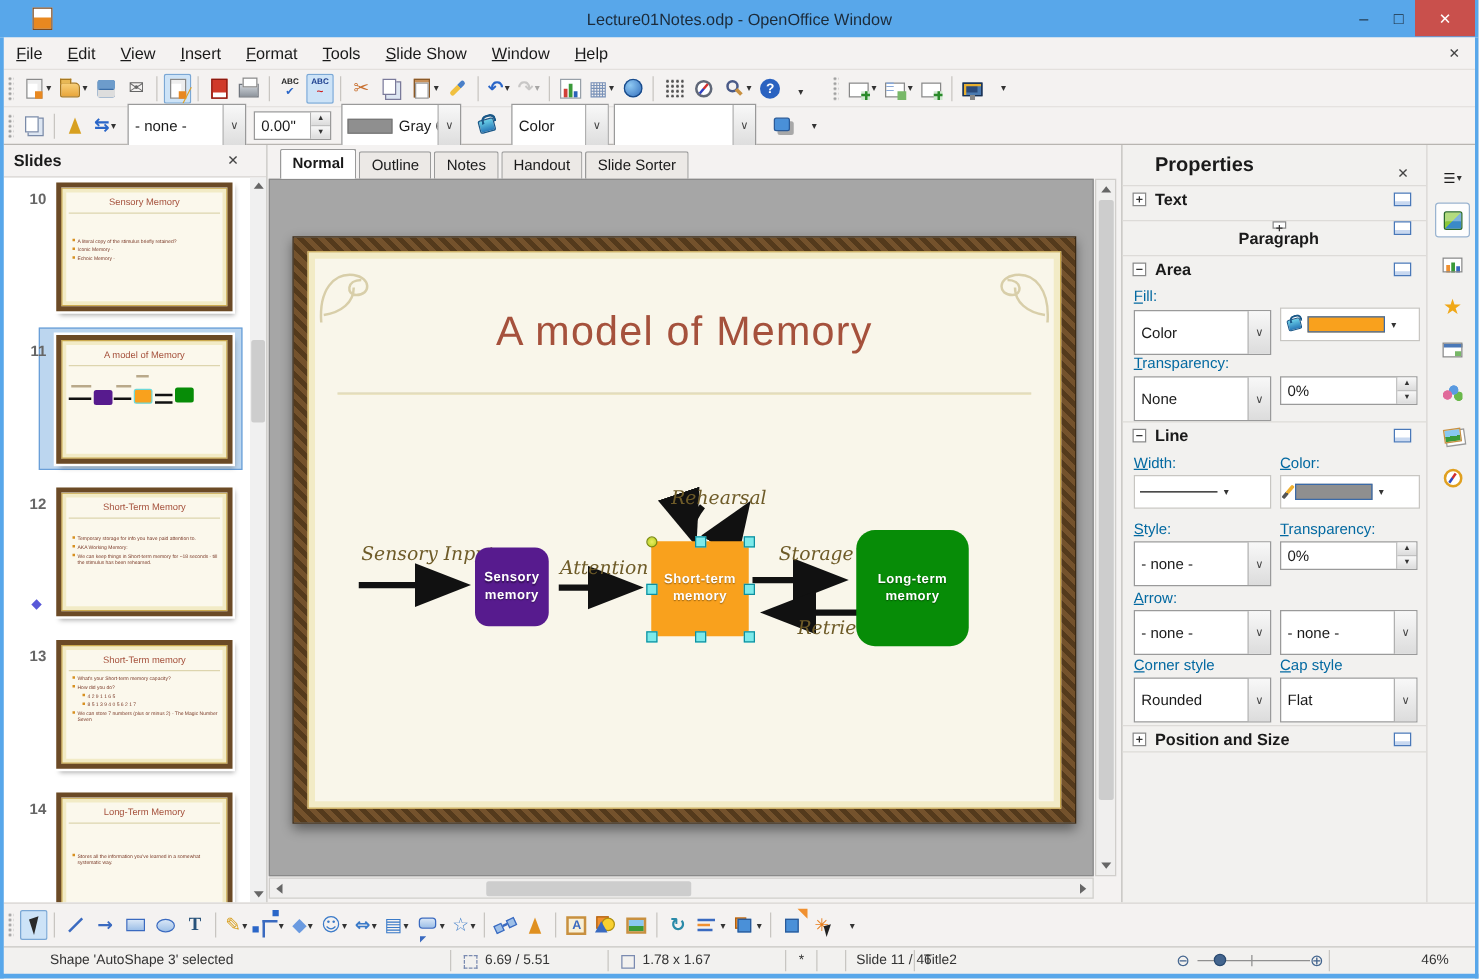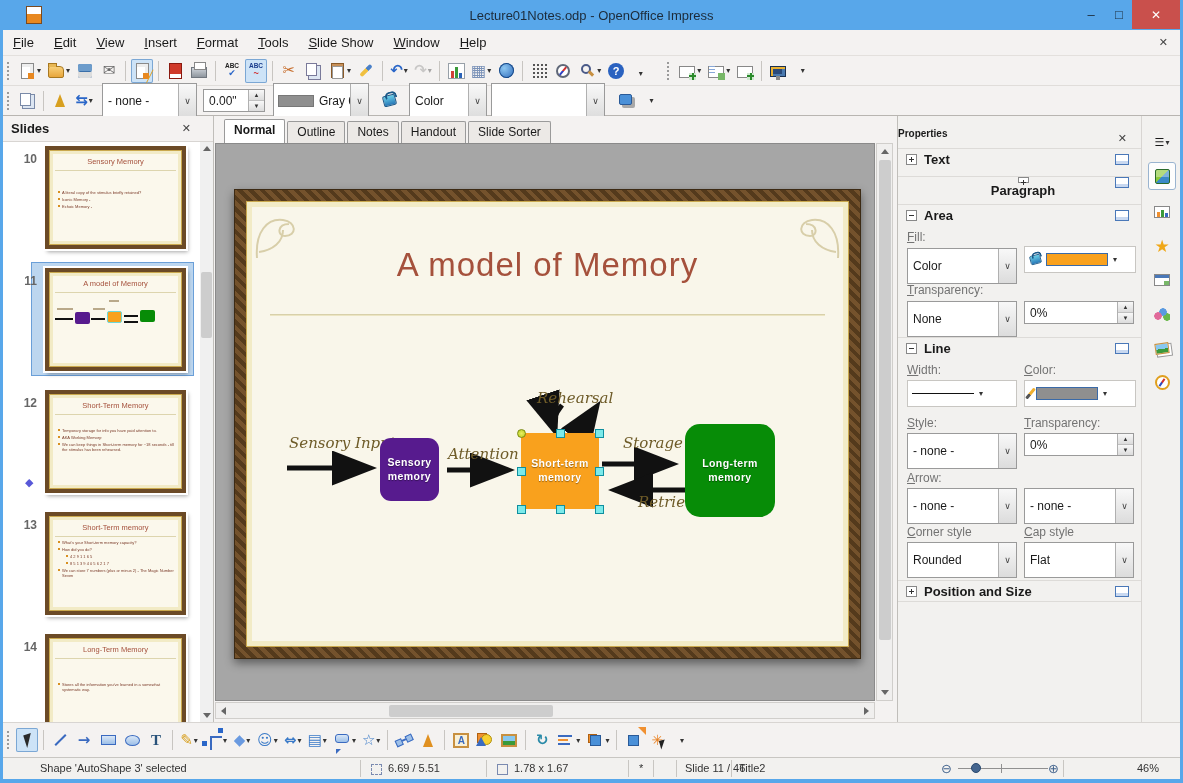--- a/index.html
+++ b/index.html
@@ -158,29 +158,29 @@
   .dlabel{position:absolute;font-family:"DejaVu Serif",serif;font-style:italic;font-size:15px;color:#6e5b28;white-space:nowrap;}
   .dbox{position:absolute;display:flex;align-items:center;justify-content:center;text-align:center;
         color:#fff;font-weight:bold;font-size:10.5px;line-height:1.3;letter-spacing:.4px;
         text-shadow:0 1px 1px rgba(0,0,0,.4);padding:0 6px;}
   .handle{position:absolute;width:9px;height:9px;background:#7ceaea;border:1px solid #0f8f9f;z-index:5;}
   .handle.yellow{border-radius:50%;background:radial-gradient(#e8f060,#b8cc20);border:1px solid #7a8a10;}
 
   
   .props{position:absolute;left:897px;top:116px;width:244px;height:606px;background:#f2f1ef;border-left:1px solid #c0beba;}
   .phead{position:absolute;left:0;top:6px;width:100%;height:22px;display:flex;align-items:center;}
-  .phead .t{font-weight:bold;font-size:10px;margin-left:0;}
+  .phead .t{font-weight:bold;font-size:16px;margin-left:26px;}
   .pclose{position:absolute;right:14px;top:10px;font-size:11px;color:#444;}
   .psec{position:absolute;left:0;width:100%;height:22px;display:flex;align-items:center;border-top:1px solid #dddbd8;}
   .exp{width:11px;height:11px;border:1px solid #888;background:#fff;margin-left:8px;position:relative;}
   .exp::before{content:"";position:absolute;left:2px;top:4px;width:5px;height:1px;background:#333;}
   .exp.plus::after{content:"";position:absolute;left:4px;top:2px;width:1px;height:5px;background:#333;}
   .plabel{font-weight:bold;font-size:13px;margin-left:7px;}
   .dlg{position:absolute;right:12px;width:14px;height:11px;border:1px solid #4a78b8;background:#fff;box-shadow:inset 0 -3px 0 #c8d8f0;}
-  .pl{position:absolute;font-size:12px;color:#737373;}
+  .pl{position:absolute;font-size:12px;color:#0369a1;}
   .combo{position:absolute;height:36px;border:1px solid #9a9a9a;background:#fff;display:flex;align-items:center;}
   .cval{flex:1;padding-left:5px;font-size:12px;white-space:nowrap;overflow:hidden;}
   .cbtn{width:18px;height:100%;background:linear-gradient(#f8f8f8,#dcdcdc);border-left:1px solid #b0b0b0;display:flex;align-items:center;justify-content:center;font-size:9px;color:#444;}
   .spin{position:absolute;height:23px;border:1px solid #9a9a9a;background:#fff;display:flex;align-items:center;}
   .sbtns{width:16px;height:100%;display:flex;flex-direction:column;border-left:1px solid #b0b0b0;}
   .sb{flex:1;display:flex;align-items:center;justify-content:center;font-size:6px;color:#333;background:linear-gradient(#f8f8f8,#dcdcdc);}
   .sb+.sb{border-top:1px solid #c0c0c0;}
   .colorbtn{position:absolute;height:27px;border:1px solid #c8c6c2;background:#fff;display:flex;align-items:center;padding:0 4px;gap:4px;}
   .swatch{width:62px;height:13px;border:1px solid #3a6aa8;}
   .lineprev{width:62px;height:1px;background:#111;}
@@ -210,21 +210,21 @@
 
   .drawbar{position:absolute;left:3px;top:722px;width:1177px;height:35px;background:#f4f2f1;border-top:1px solid #d8d5d2;display:flex;align-items:center;}
 </style>
 </head>
 <body>
 
 <div class="app">
 
   <div class="titlebar">
     <div class="i-app"></div>
-    <div class="apptitle">Lecture01Notes.odp - OpenOffice Impress</div>
+    <div class="apptitle">Lecture01Notes.odp - OpenOffice Window</div>
   </div>
   <div class="capbtn" style="left:1078px;width:26px;">–</div>
   <div class="capbtn" style="left:1106px;width:26px;">□</div>
   <div class="capbtn closebtn" style="left:1132px;width:48px;">✕</div>
 
   <div class="menubar">
     <span class="mitem ul">File</span>
     <span class="mitem ul">Edit</span>
     <span class="mitem ul">View</span>
     <span class="mitem ul">Insert</span>

